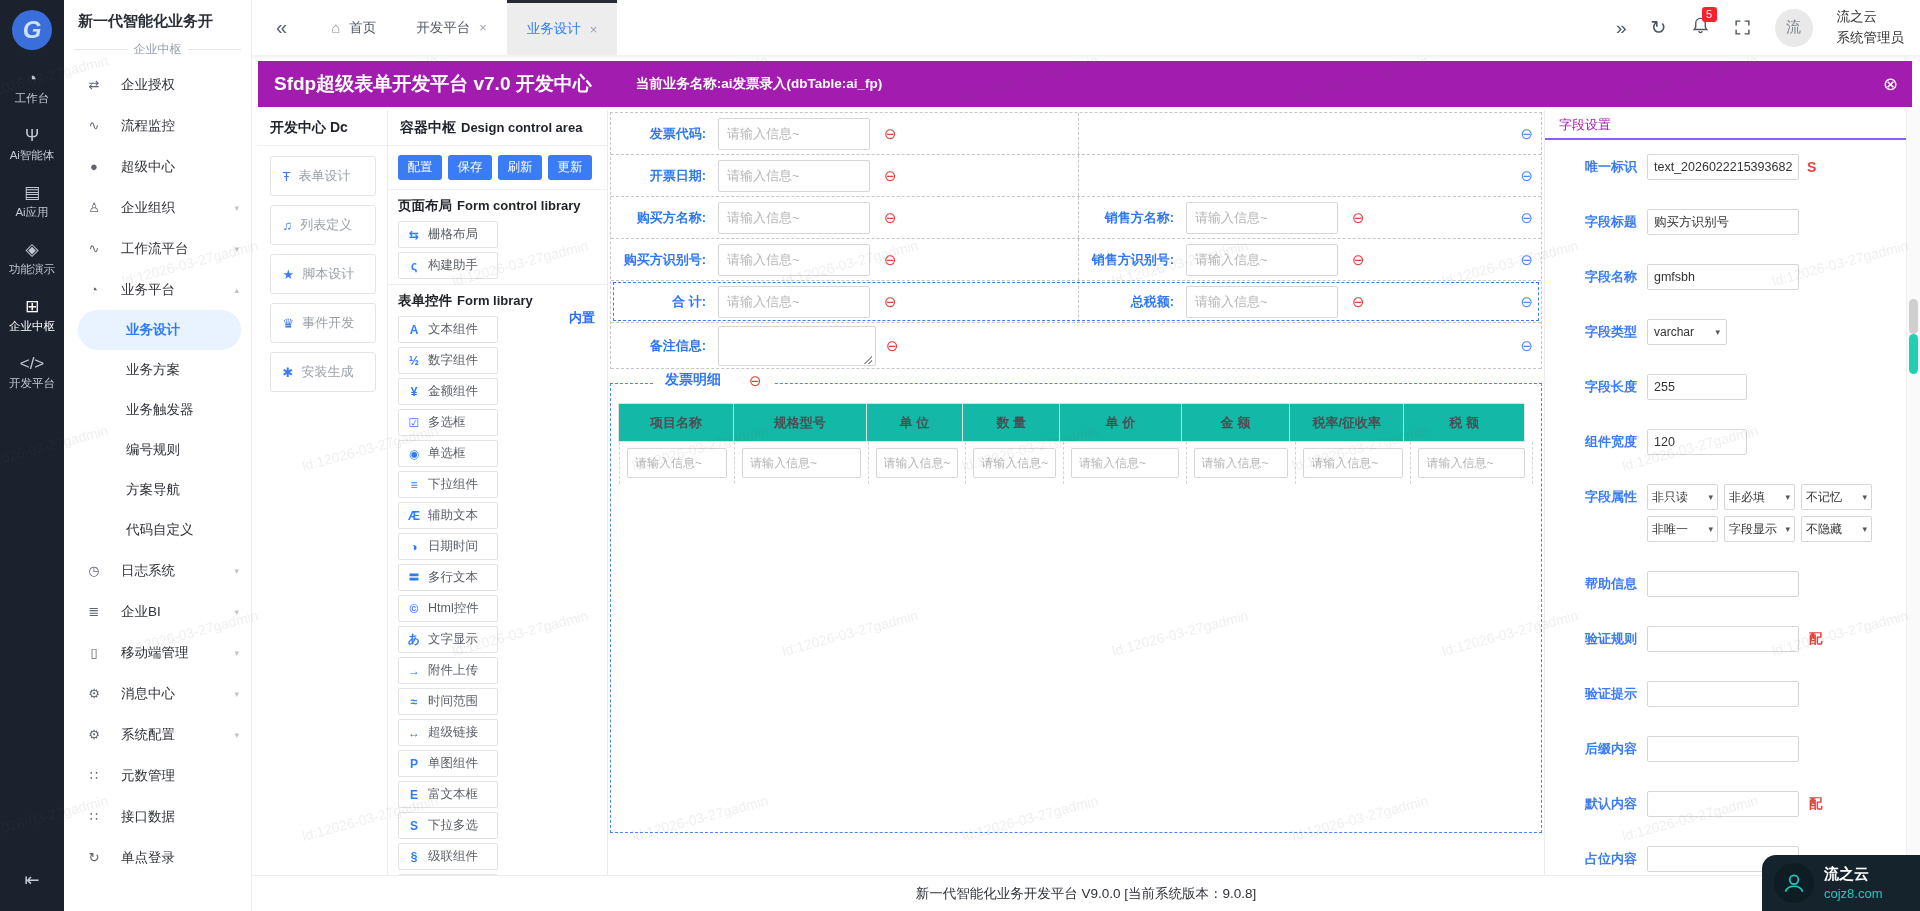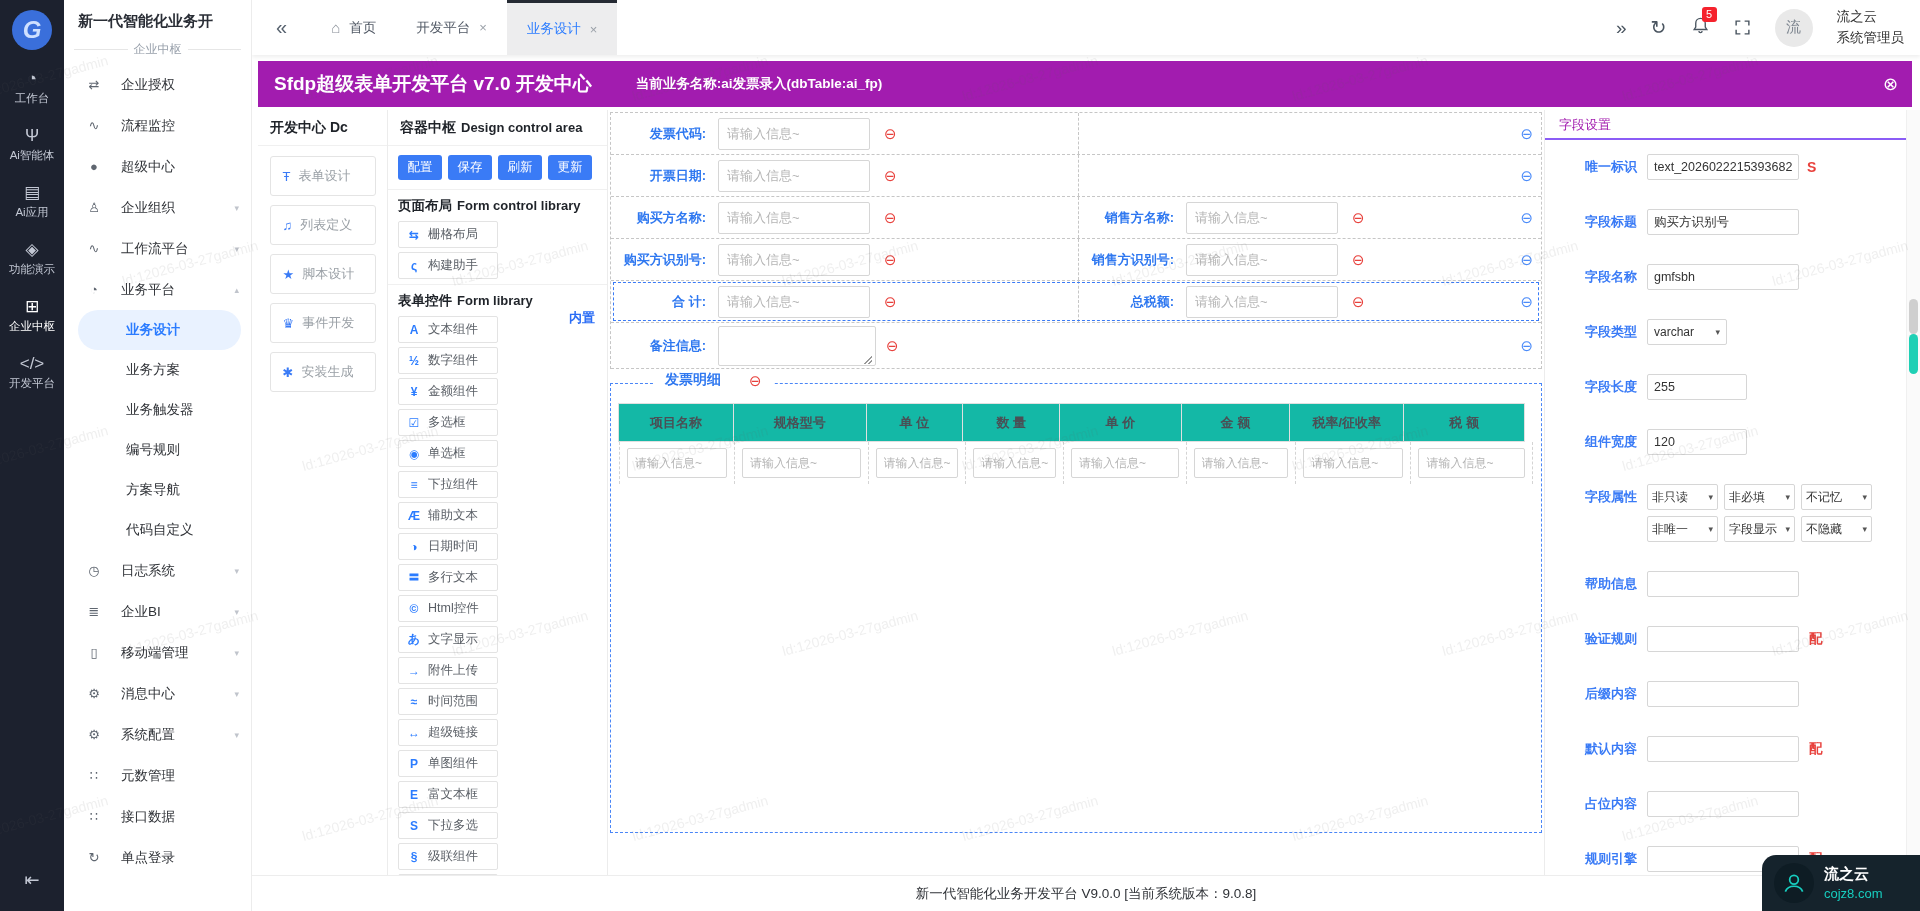--- a/index.html
+++ b/index.html
@@ -622,20 +622,24 @@
               </div>
             </div>
             <div class="frow">
               <span class="flabel">帮助信息</span>
               <div class="fctl"><input class="finput" style=""></div>
             </div>
             <div class="frow">
               <span class="flabel">验证规则</span>
               <div class="fctl"><input class="finput" style=""></div>
               <span class="faction">配</span>
+            </div>
+            <div class="frow">
+              <span class="flabel">验证提示</span>
+              <div class="fctl"><input class="finput" style=""></div>
             </div>
             <div class="frow">
               <span class="flabel">后缀内容</span>
               <div class="fctl"><input class="finput" style=""></div>
             </div>
             <div class="frow">
               <span class="flabel">默认内容</span>
               <div class="fctl"><input class="finput" style=""></div>
               <span class="faction">配</span>
             </div>

